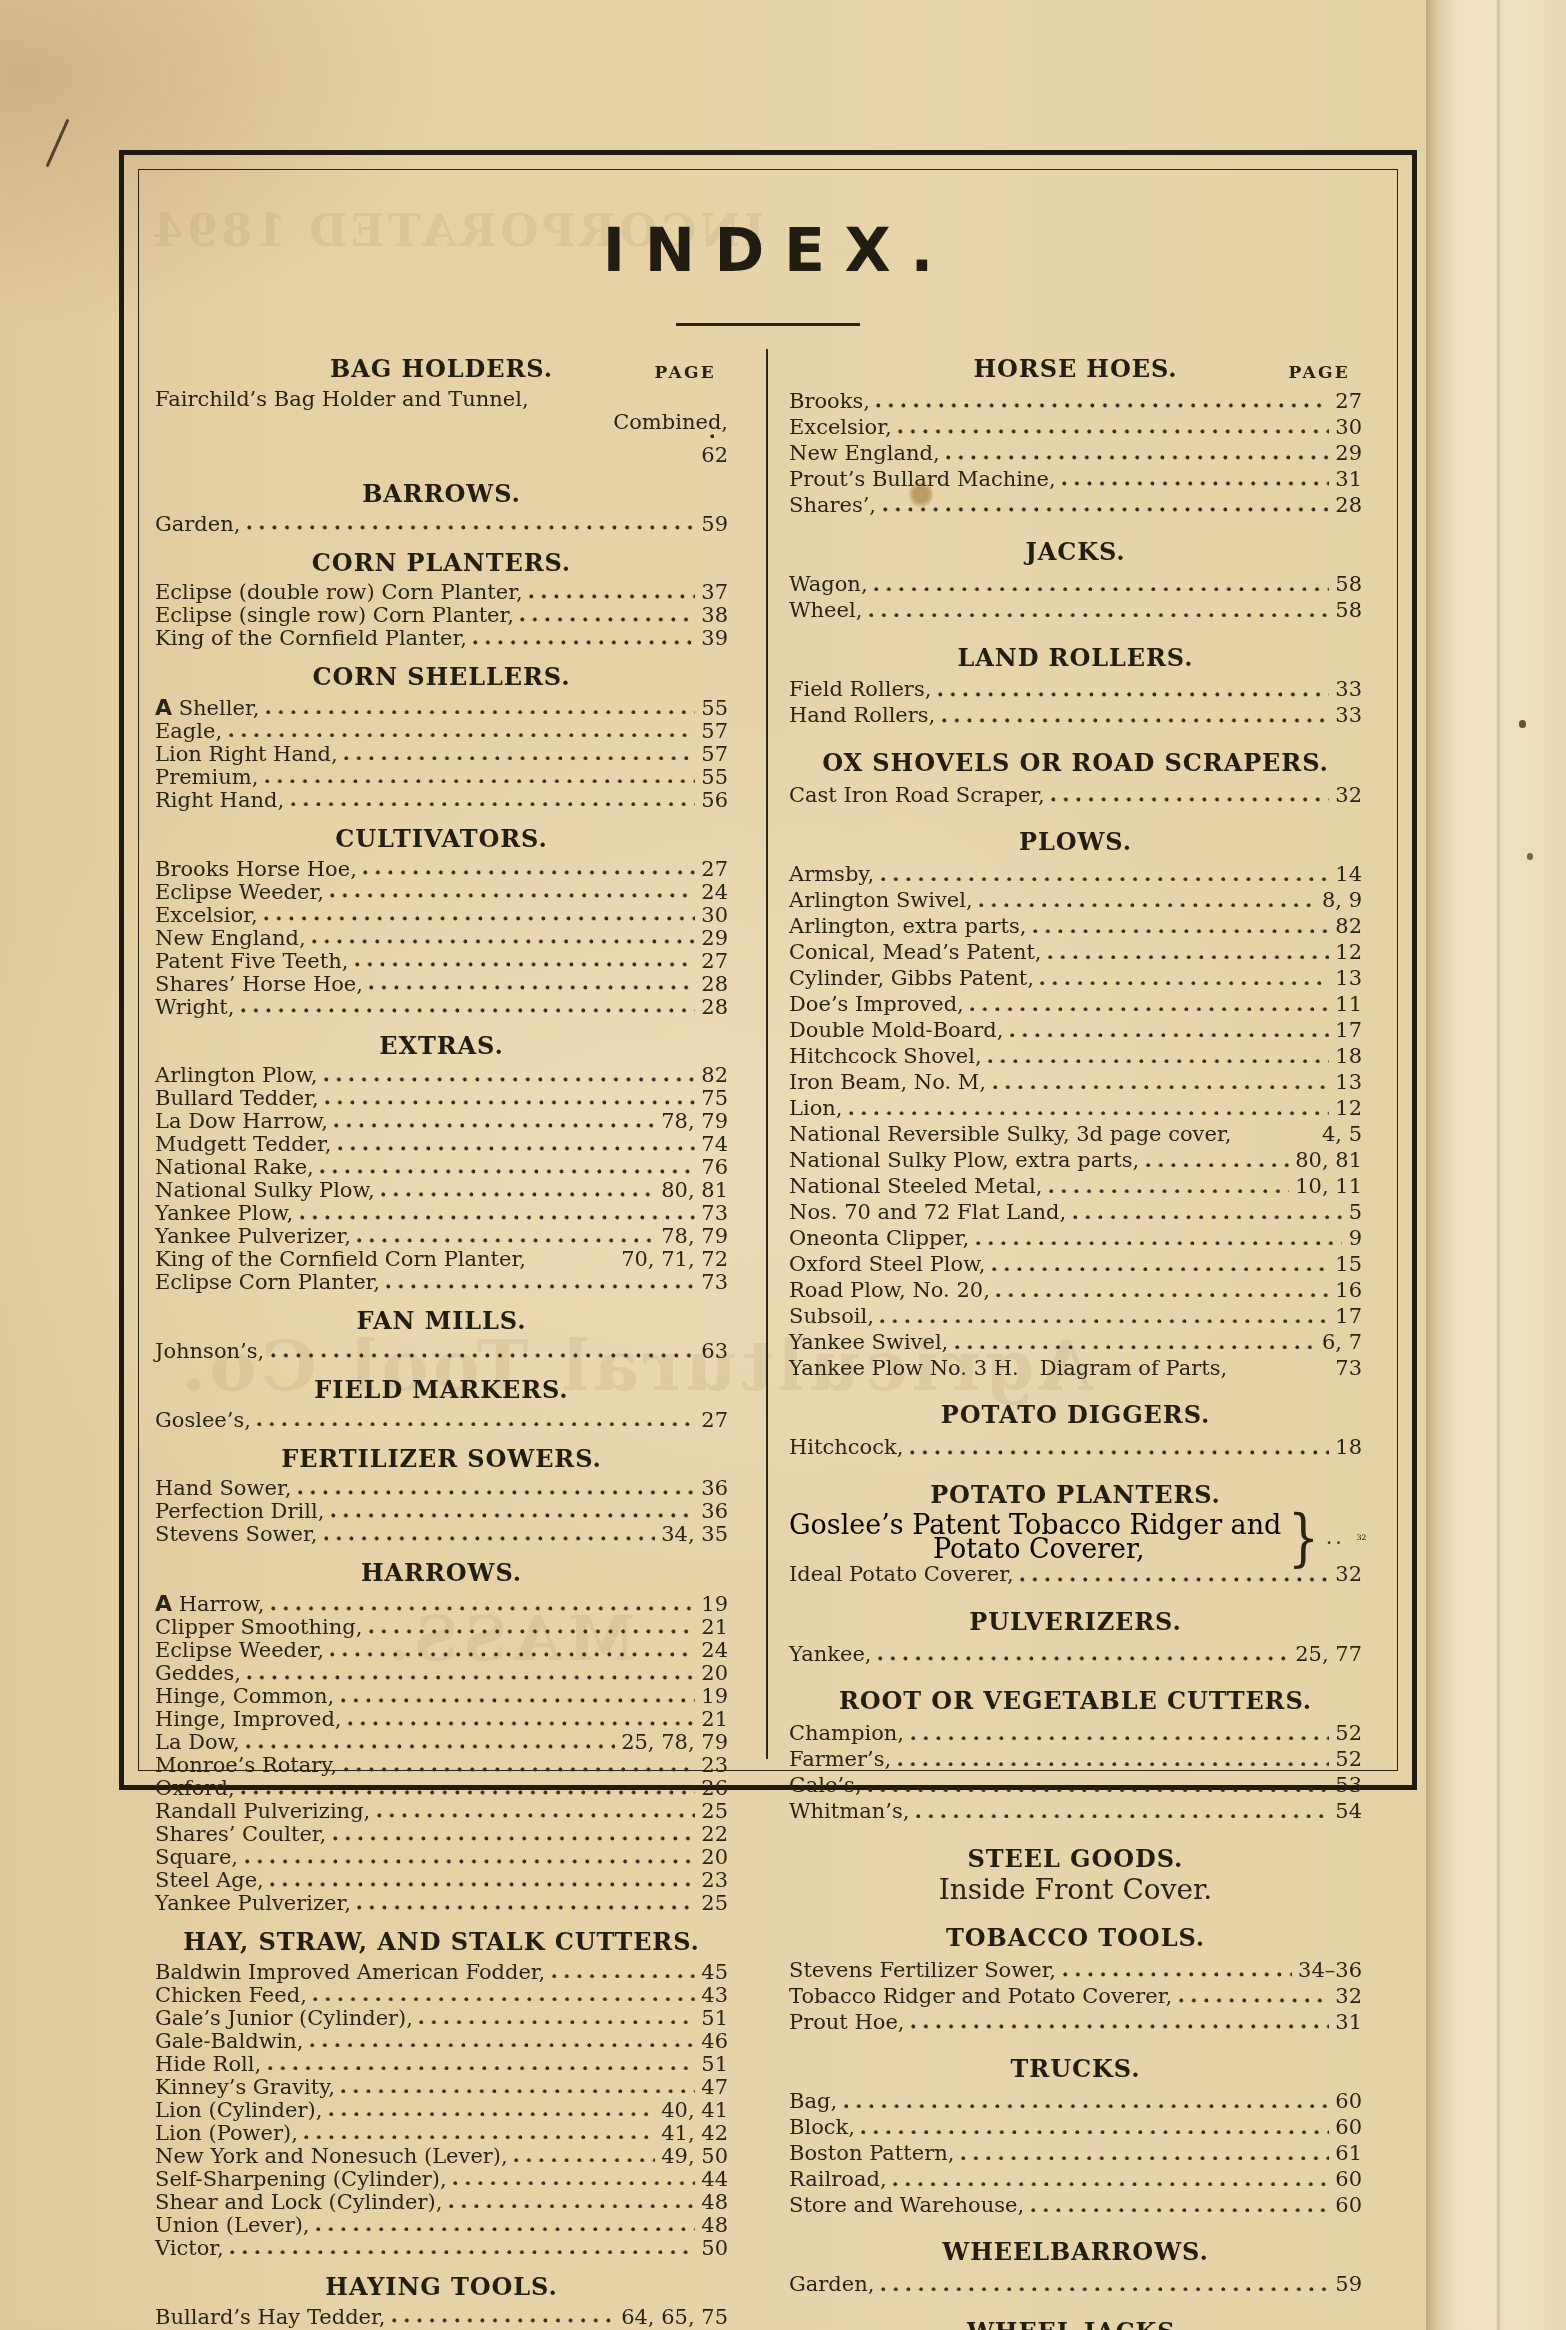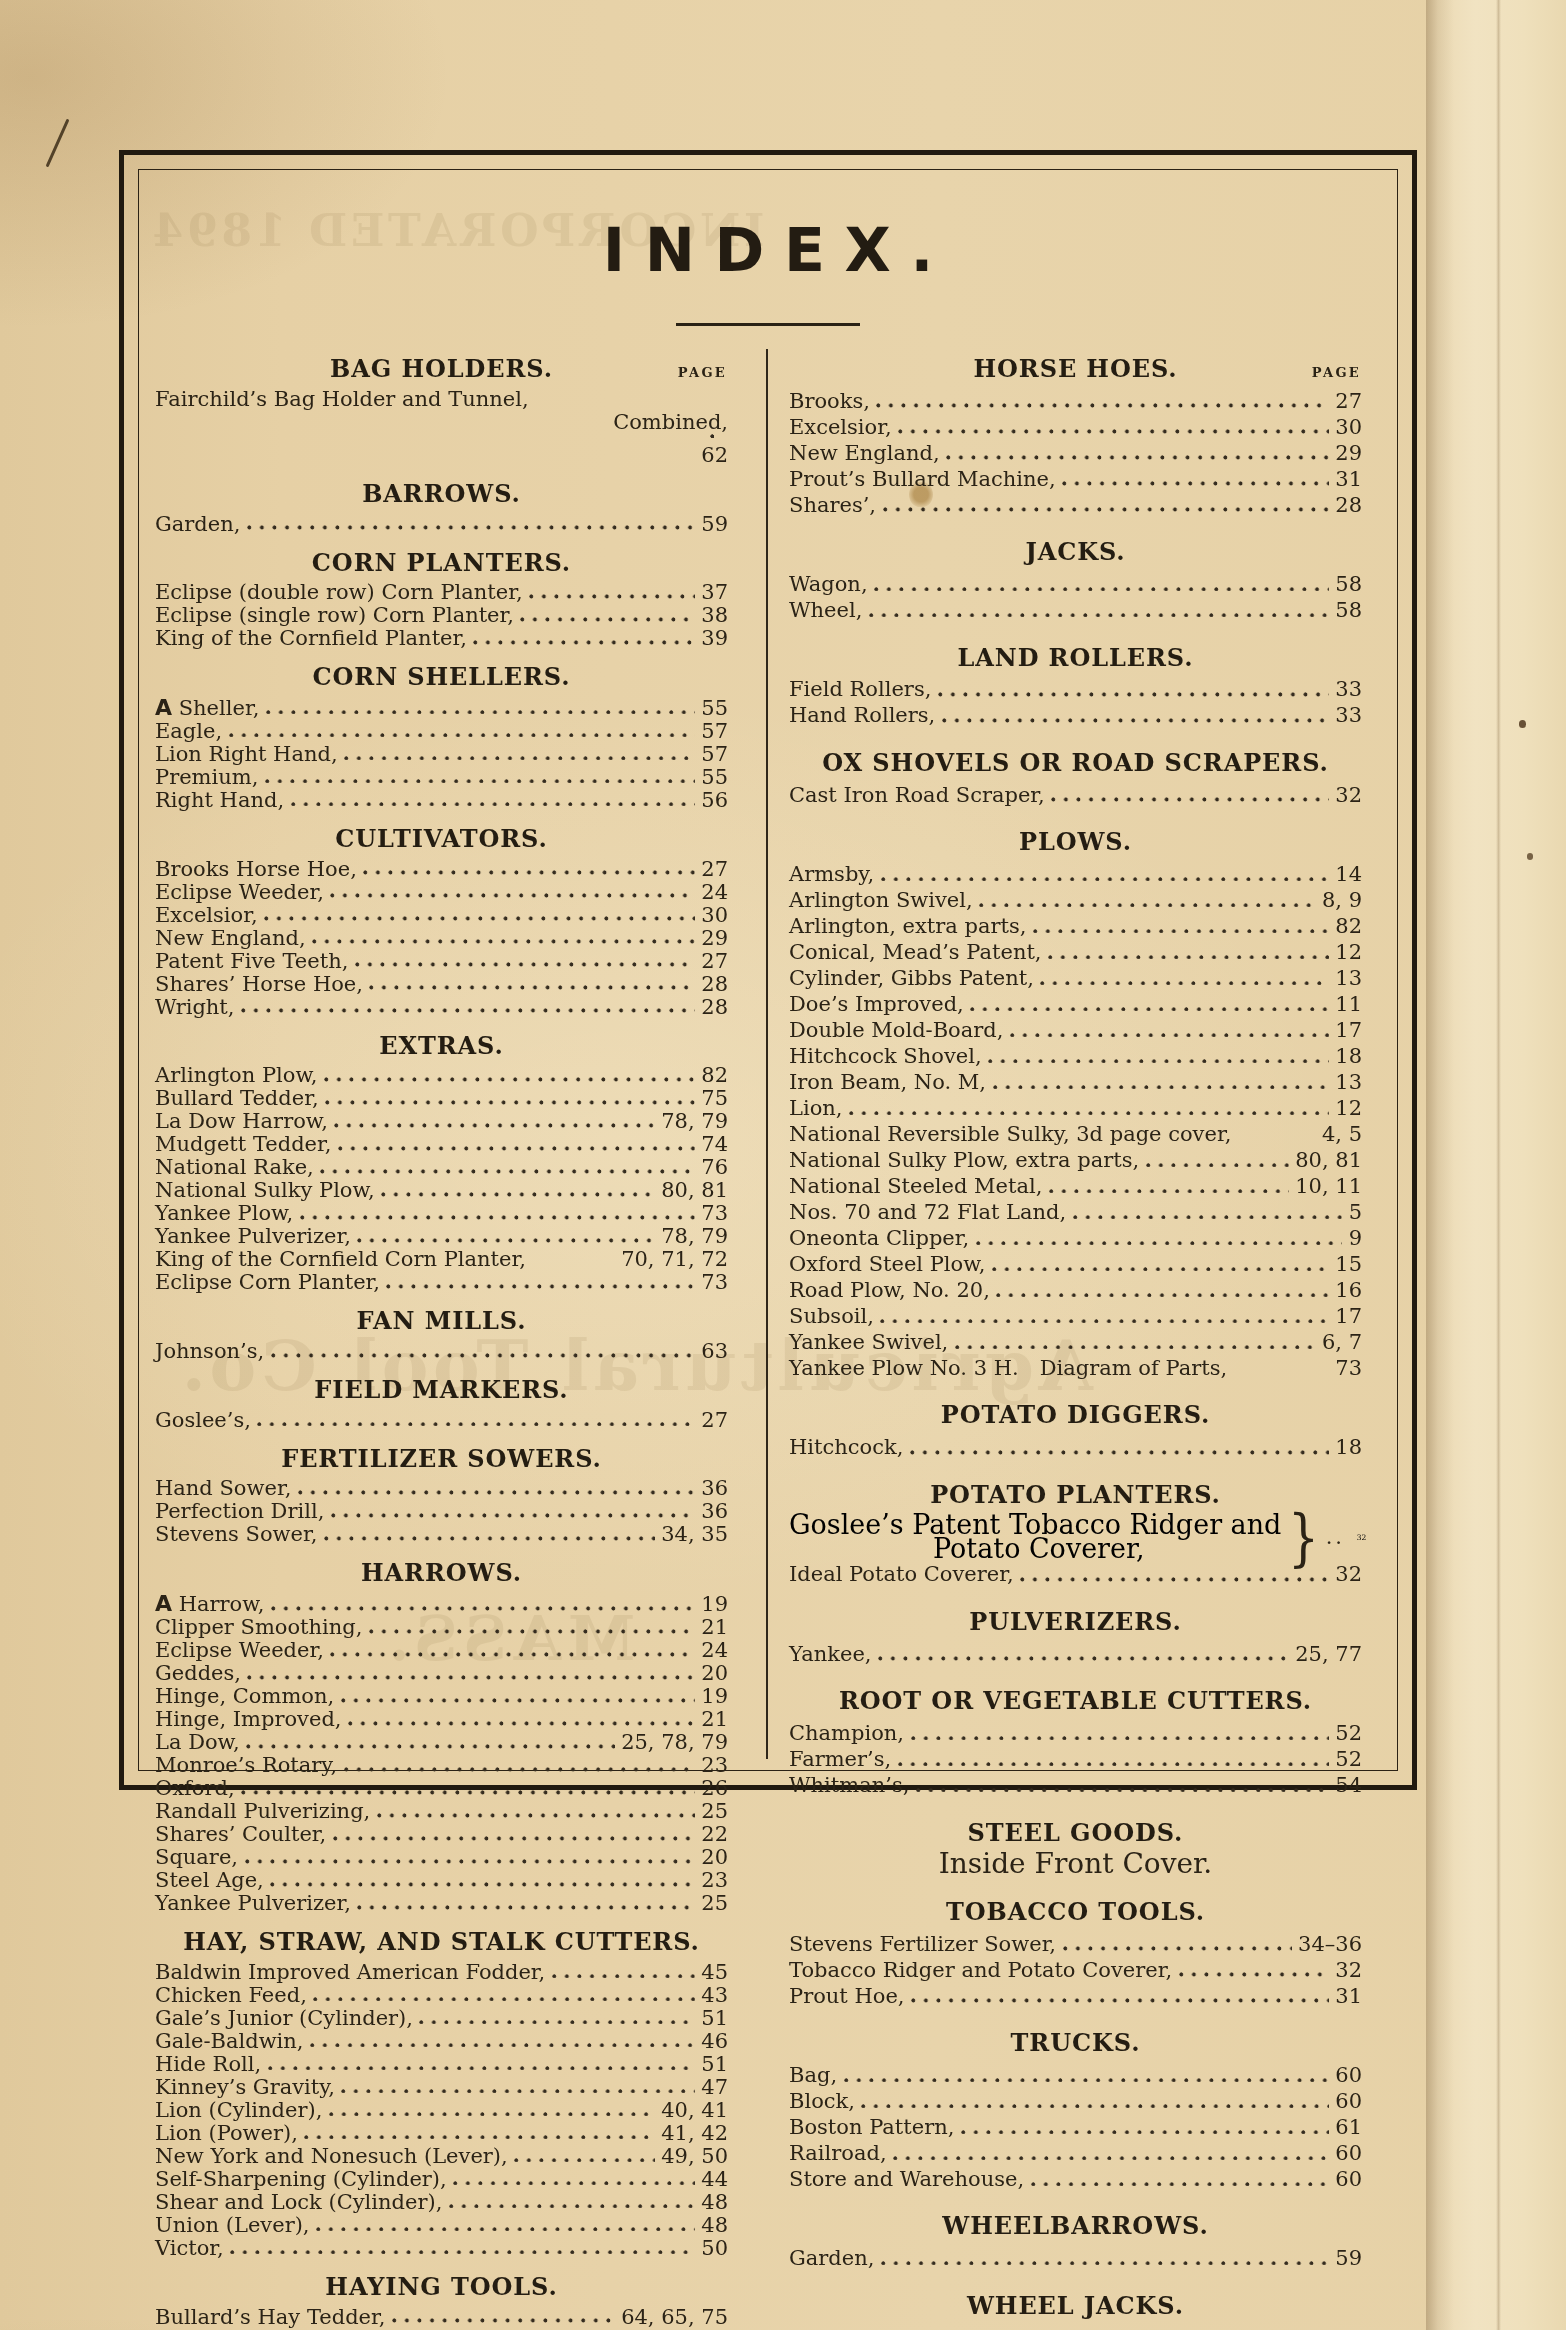--- a/index.html
+++ b/index.html
@@ -56,22 +56,22 @@
   .section{margin-top:12px;}
   .col .section:first-child{margin-top:0;}
   .col-right .section{margin-top:19.6px;}
   .col-right .section:first-child{margin-top:0;}
   .sec-head{
     position:relative;text-align:center;
     font-weight:bold;font-size:24px;line-height:29px;letter-spacing:0.9px;
     color:#241d12;margin-bottom:4.7px;
   }
   .page-lab{
-    position:absolute;right:1px;top:3.7px;
-    font-weight:bold;font-size:13px;letter-spacing:2.3px;color:#2a2215;
+    position:absolute;right:12px;top:3.7px;
+    font-weight:bold;font-size:17px;letter-spacing:2.3px;color:#2a2215;
   }
   .row{
     display:flex;align-items:flex-end;
     font-size:21px;line-height:23px;color:#2b2316;
   }
   .col-right .row{line-height:26px;}
   .nm{white-space:nowrap;}
   .lead{
     font-family:"DejaVu Sans","Liberation Sans",sans-serif;
     font-weight:bold;font-size:22px;
@@ -698,20 +698,25 @@
               <span class="nm">Champion,</span>
               <span class="leader"></span>
               <span class="pg">52</span>
             </div>
             <div class="row">
               <span class="nm">Farmer’s,</span>
               <span class="leader"></span>
               <span class="pg">52</span>
             </div>
             <div class="row">
+              <span class="nm">Gale’s,</span>
+              <span class="leader"></span>
+              <span class="pg">53</span>
+            </div>
+            <div class="row">
               <span class="nm">Whitman’s,</span>
               <span class="leader"></span>
               <span class="pg">54</span>
             </div>
           </div>
           <div class="section">
             <div class="sec-head">STEEL GOODS.</div>
             <div class="center-line">Inside Front Cover.</div>
           </div>
           <div class="section">

